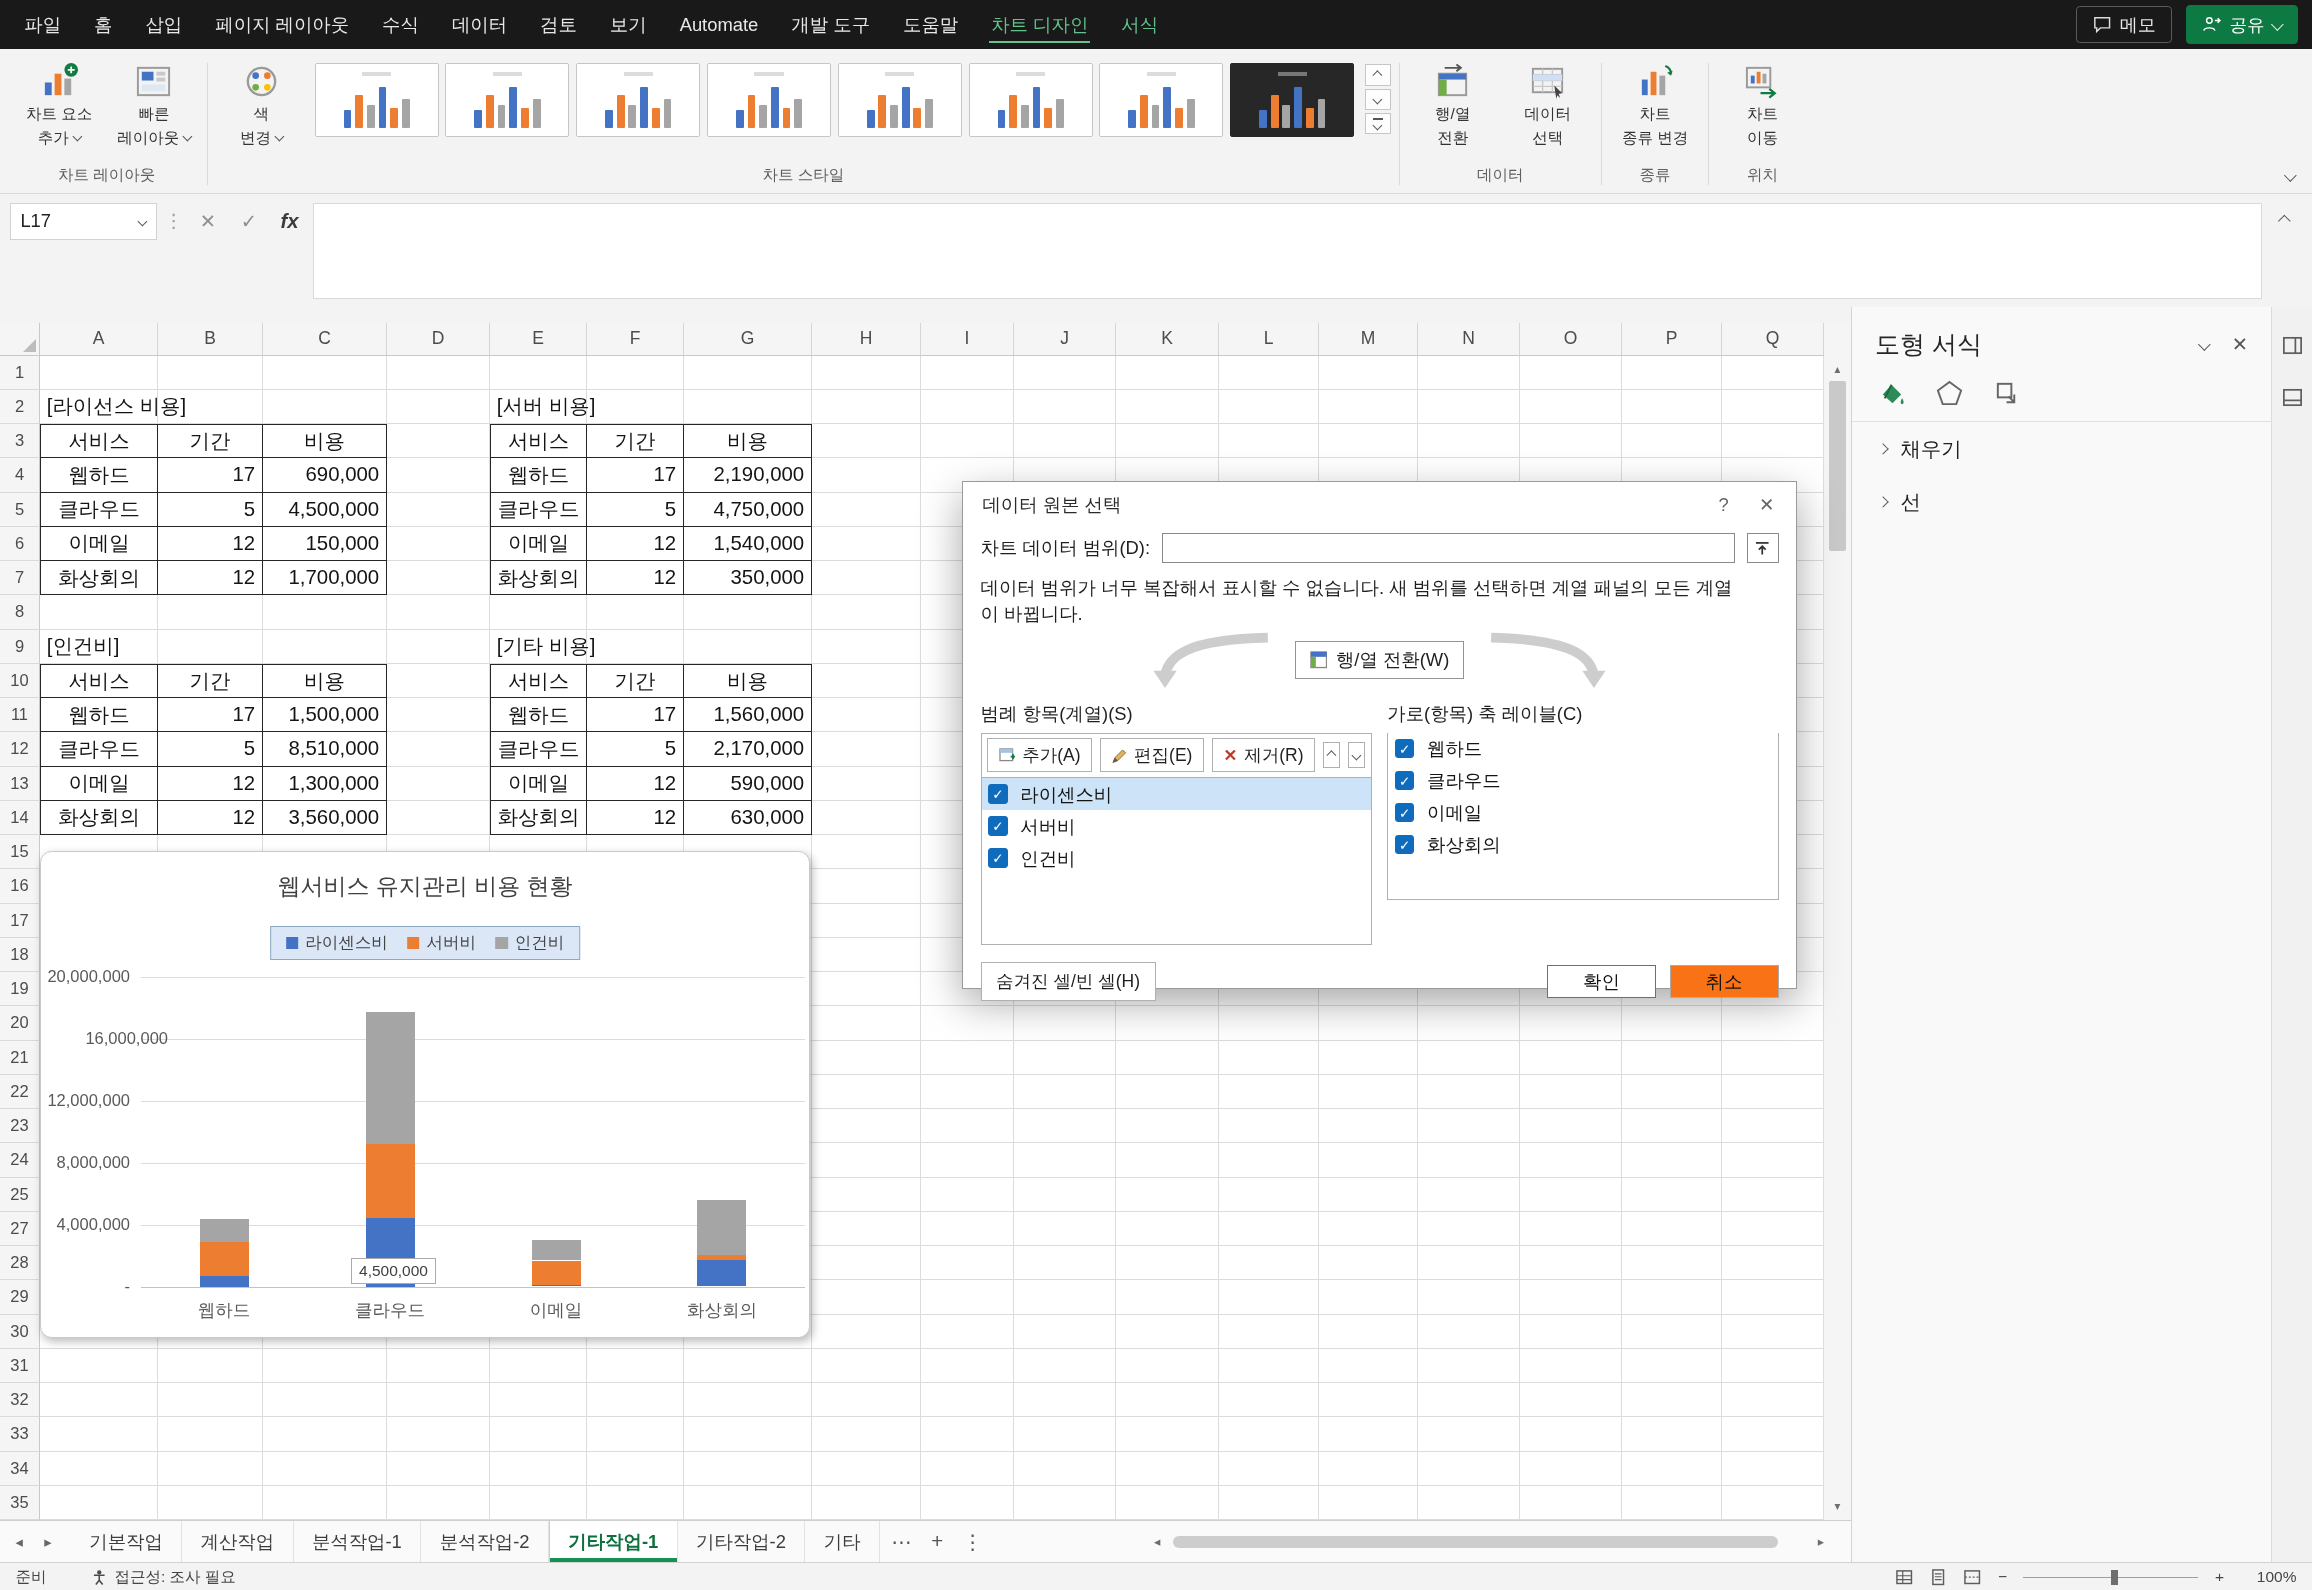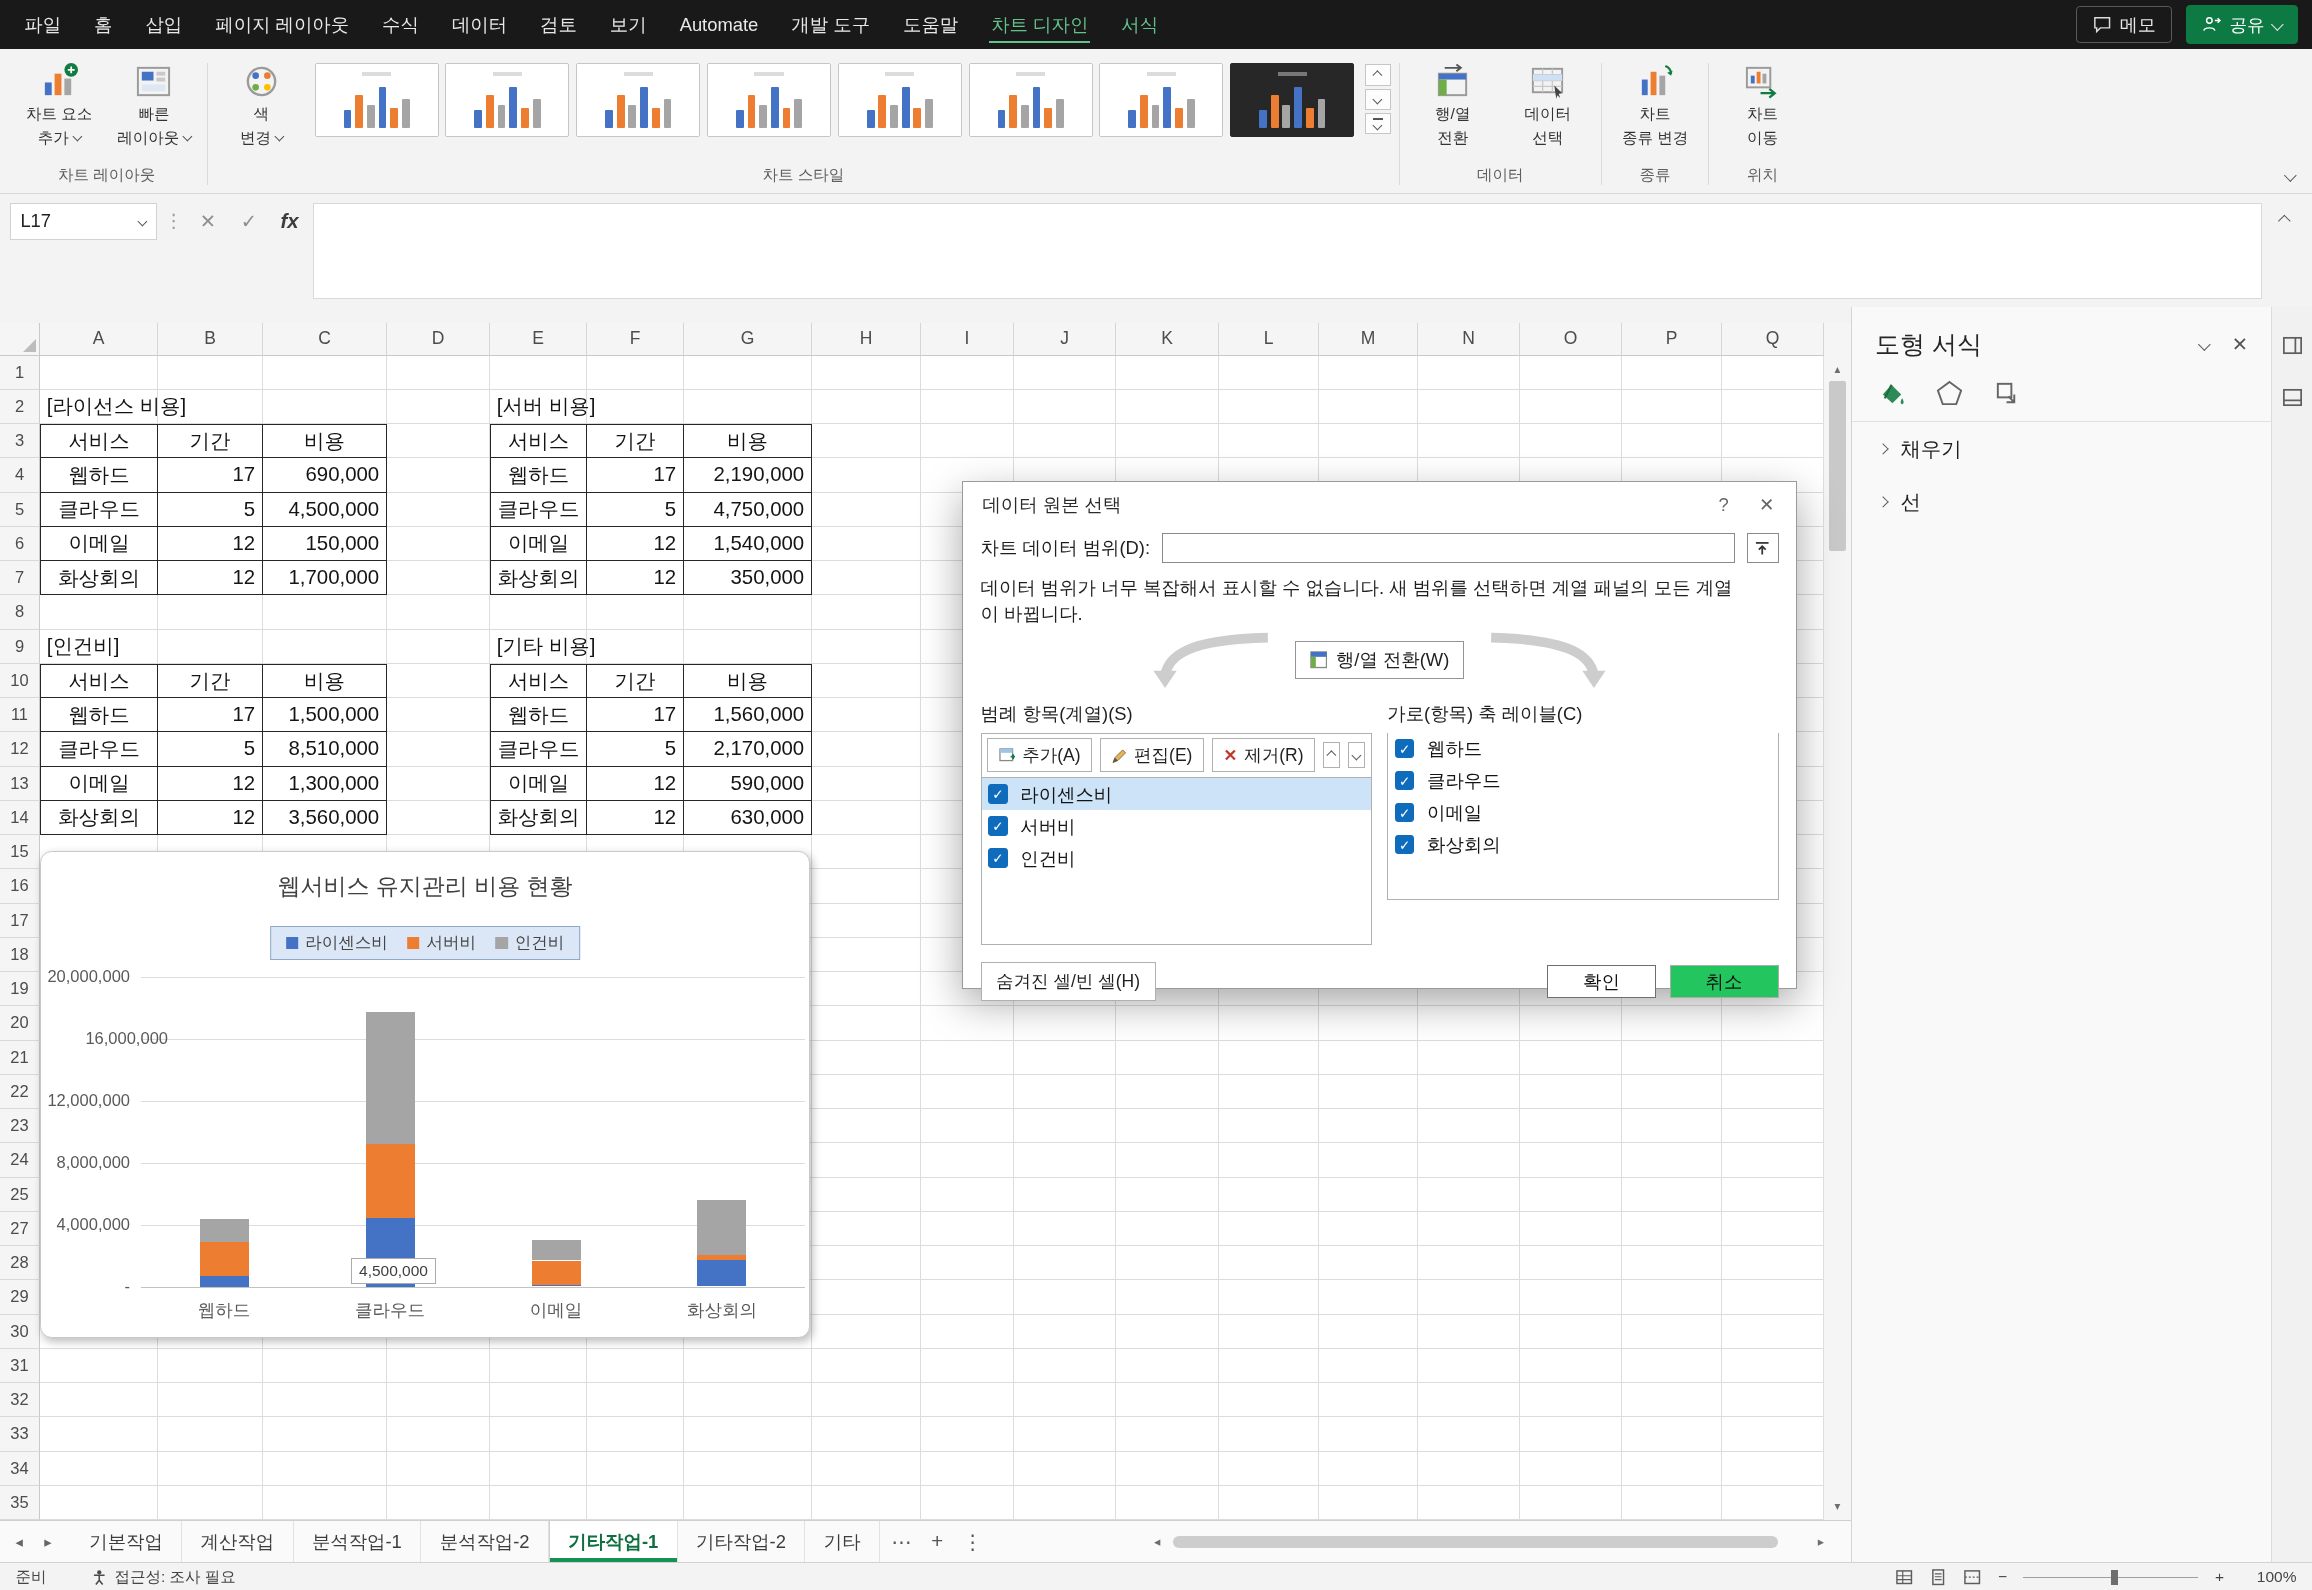--- a/index.html
+++ b/index.html
@@ -144,21 +144,21 @@
   .pt-small{width:26px;height:26px;display:flex;align-items:center;justify-content:center;border:1px solid #b0b0b0;background:#fff;}
   .pt-small .chev{width:6.8px;height:6.8px;}
   .pt-spacer{margin-left:auto;}
   .plist{border:1px solid #b0b0b0;border-top:none;height:167px;background:#fff;overflow:hidden;}
   .ditem{height:32px;display:flex;align-items:center;gap:12.6px;padding:0 3.9px 0 6.8px;font-size:18.4px;color:#141414;}
   .ditem.sel{background:#cde3f8;}
   .dcheck{width:19.4px;height:19.4px;min-width:19.4px;background:#0f6cbd;border:1px solid #0f6cbd;border-radius:2.9px;color:#fff;font-size:13.6px;display:flex;align-items:center;justify-content:center;}
   .dlg-footer{display:flex;align-items:center;margin-top:16.5px;}
   .hid-btn{border:1px solid #b0b0b0;background:#fff;font-size:17.5px;padding:6.8px 14.6px;color:#1f1f1f;}
   .ok-btn{width:109px;height:33px;border:1px solid #6f6f6f;background:#fff;font-size:18.4px;margin-left:auto;color:#111;}
-  .cancel-btn{width:109px;height:33px;border:1px solid #ababab;background:#22c55e;font-size:18.4px;margin-left:13.6px;color:#111;}
+  .cancel-btn{width:109px;height:33px;border:1px solid #ababab;background:#f97316;font-size:18.4px;margin-left:13.6px;color:#111;}
 </style>
 </head>
 <body>
 
 <div class="menubar">
   <div class="menu-tabs" id="menuTabs">
       <div class="mtab">파일</div>
       <div class="mtab">홈</div>
       <div class="mtab">삽입</div>
       <div class="mtab">페이지 레이아웃</div>

